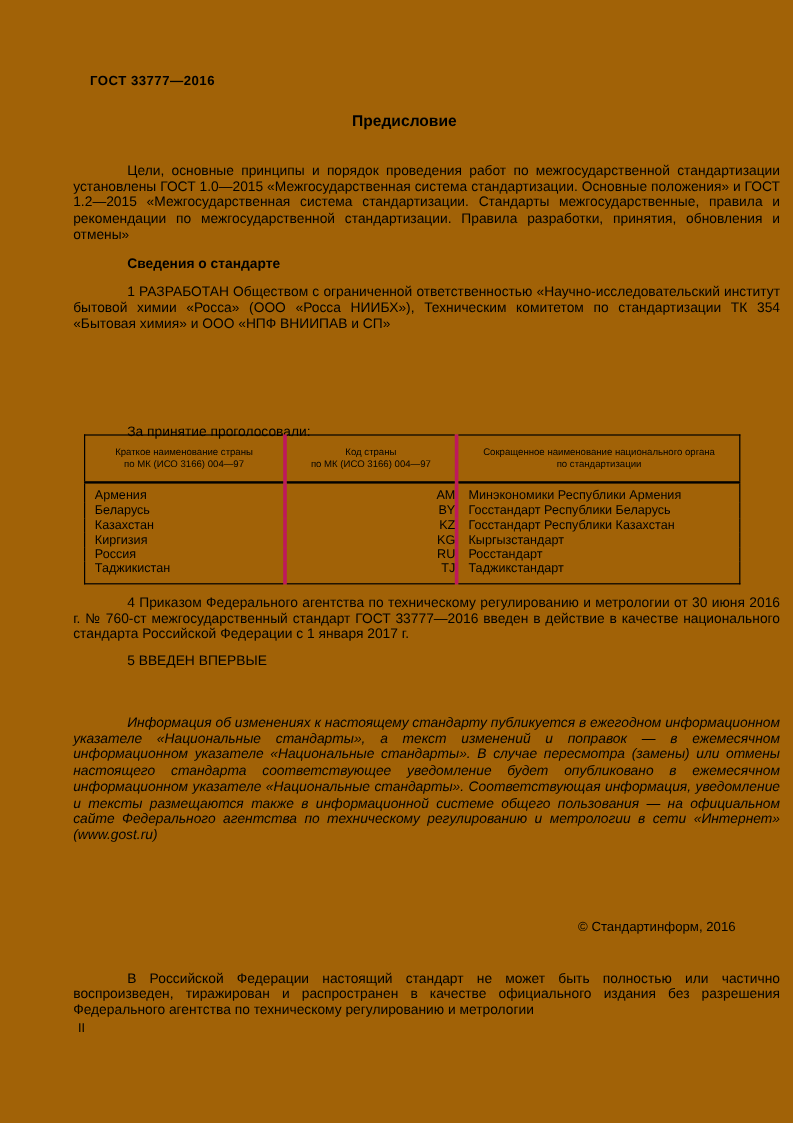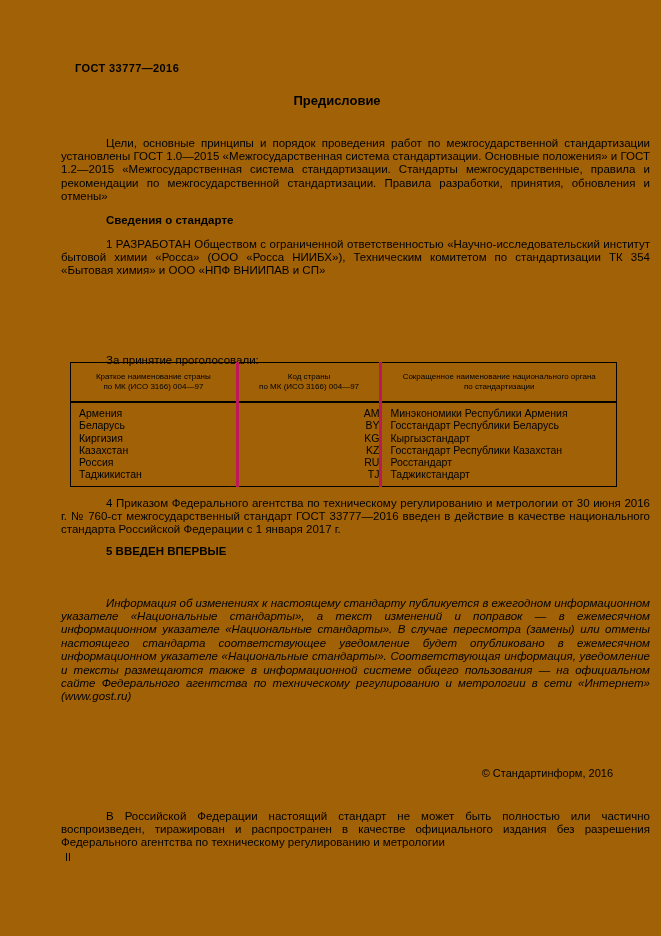--- a/index.html
+++ b/index.html
@@ -28,21 +28,21 @@
   .para.no-just { text-align: left; }
   .bold { font-weight: bold; }
   .italic { font-style: italic; }
   .p-intro        { top: 125px; }
   .h-svedeniya    { top: 202px; }
   .p-item1        { top: 226px; }
   .p-item2        { top: 287px; }
   .p-item3        { top: 309px; }
   .p-vote         { top: 342px; }
   .p-item4        { top: 485px; }
-  .p-item5        { top: 533px; font-weight: bold; }
+  .p-item5        { top: 533px; }
   .p-info         { top: 585px; }
   .copyright {
     position: absolute; left: 61px; top: 767px; width: 552px;
     font-size: 11px; text-align: right;
   }
   .p-restriction  { top: 798px; }
   .page-num {
     position: absolute; left: 65px; top: 851px; font-size: 10.5px;
   }
   table.vote {
@@ -115,28 +115,28 @@
         <td>Армения</td>
         <td class="code">AM</td>
         <td>Минэкономики Республики Армения</td>
       </tr>
       <tr>
         <td>Беларусь</td>
         <td class="code">BY</td>
         <td>Госстандарт Республики Беларусь</td>
       </tr>
       <tr>
+        <td>Казахстан</td>
+        <td class="code">KZ</td>
+        <td>Госстандарт Республики Казахстан</td>
+      </tr>
+      <tr>
         <td>Киргизия</td>
         <td class="code">KG</td>
         <td>Кыргызстандарт</td>
-      </tr>
-      <tr>
-        <td>Казахстан</td>
-        <td class="code">KZ</td>
-        <td>Госстандарт Республики Казахстан</td>
       </tr>
       <tr>
         <td>Россия</td>
         <td class="code">RU</td>
         <td>Росстандарт</td>
       </tr>
       <tr class="last">
         <td>Таджикистан</td>
         <td class="code">TJ</td>
         <td>Таджикстандарт</td>

